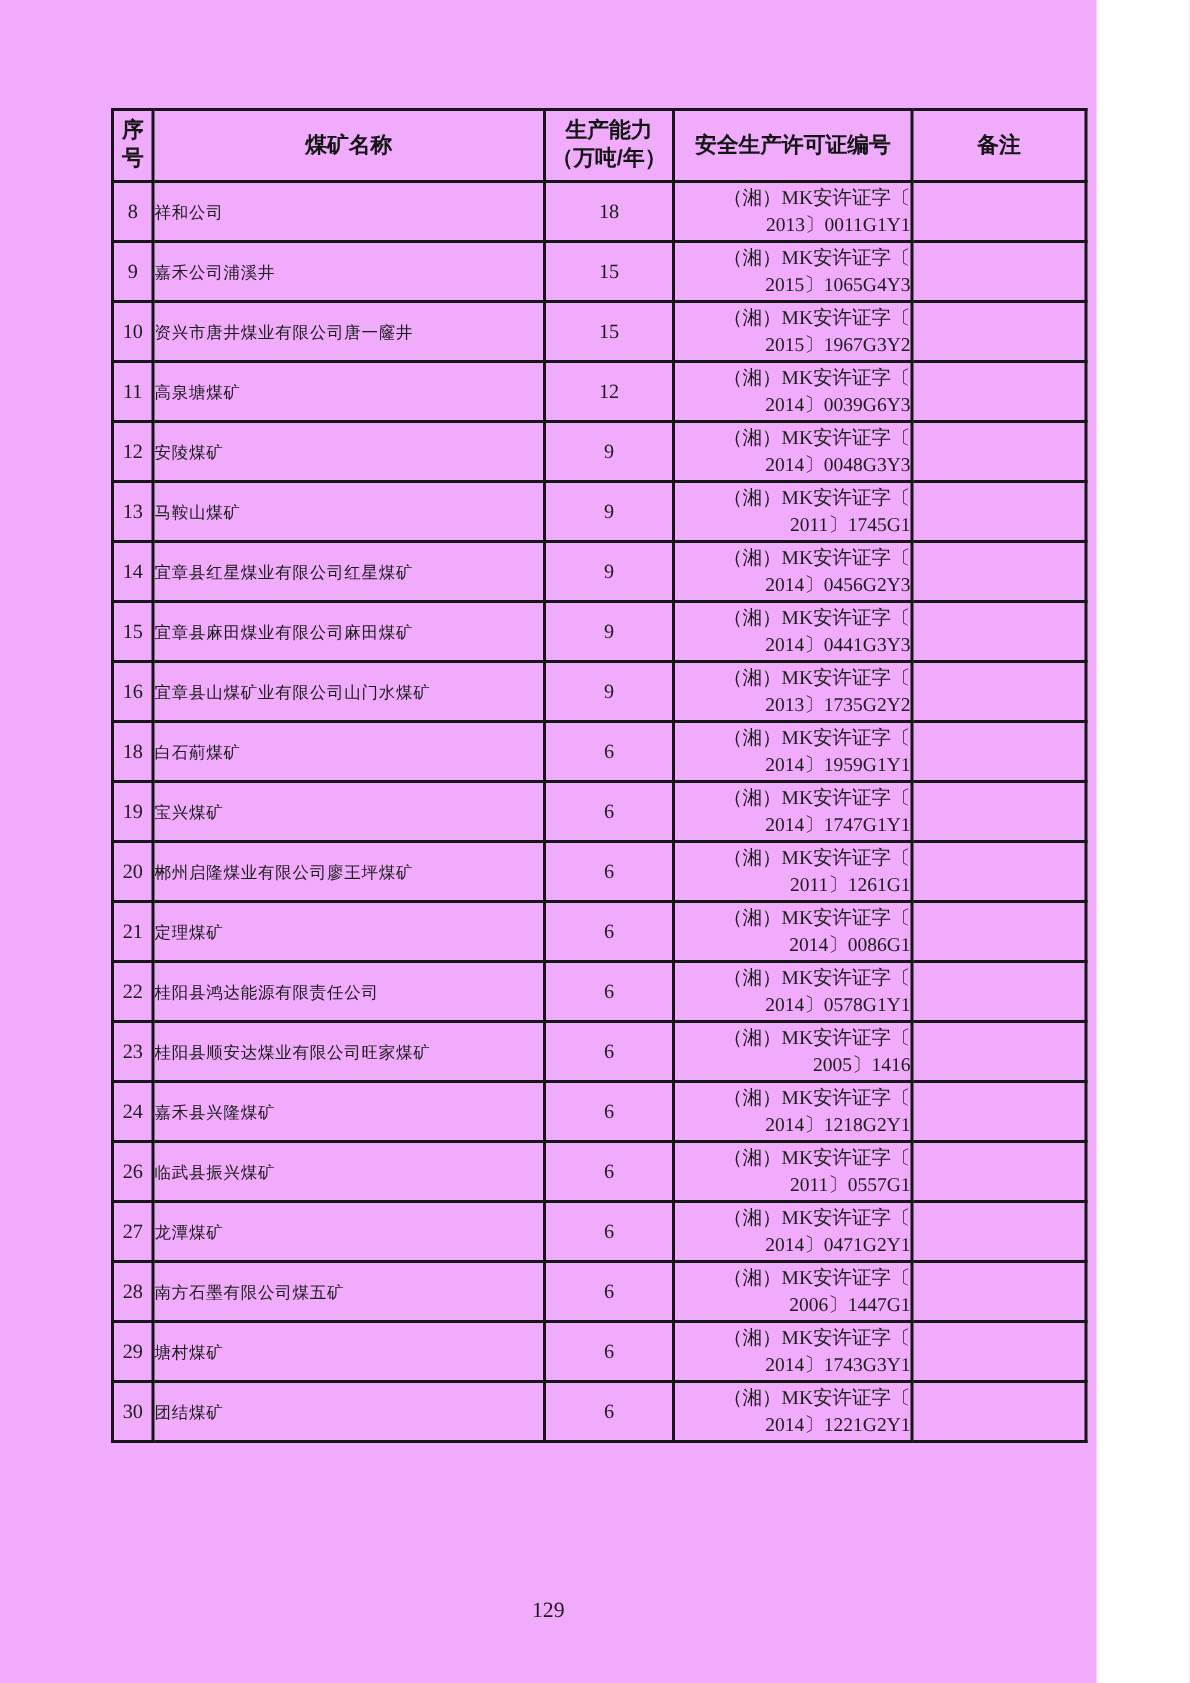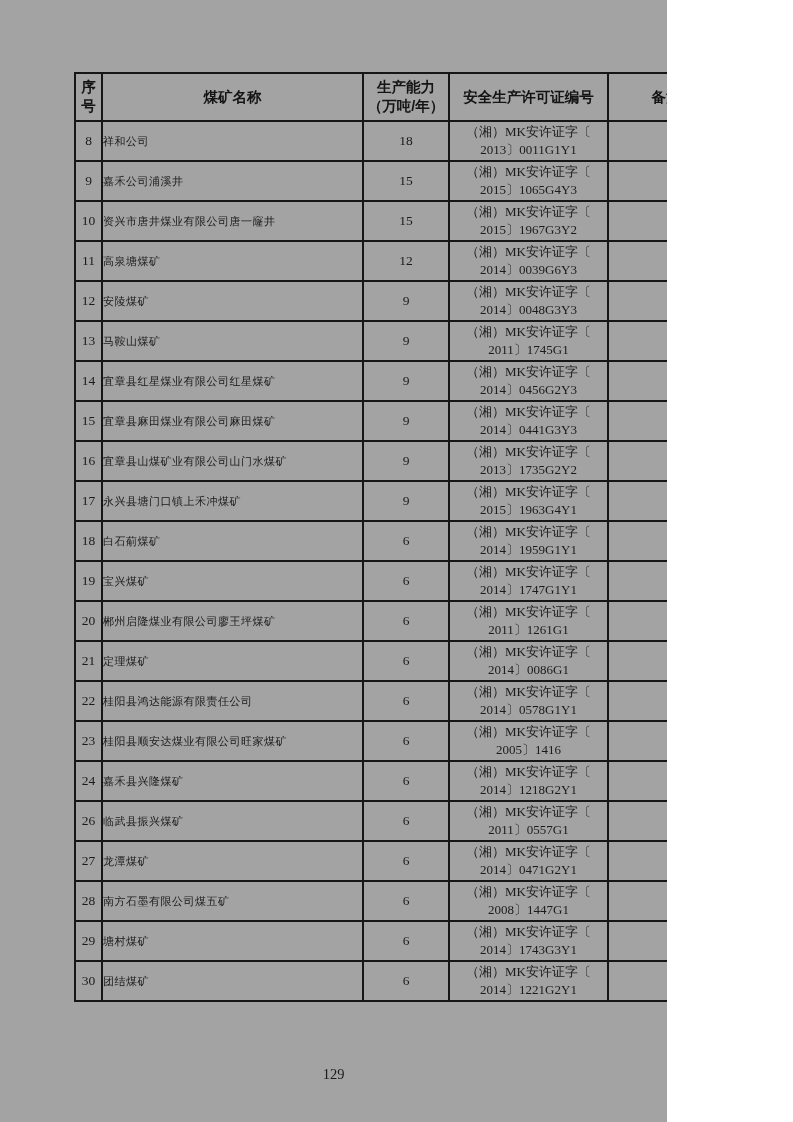--- a/index.html
+++ b/index.html
@@ -2,23 +2,23 @@
 <html><head>
 <meta charset="utf-8">
 <style>
   html, body {
     margin: 0;
     padding: 0;
     background: #ffffff;
   }
   .page {
     position: relative;
-    width: 667px;
+    width: 731px;
     height: 1122px;
-    background: #a3a3a3;
+    background: #f0abfc;
     font-family: "Liberation Serif", "DejaVu Serif", serif;
     color: #1b1b1b;
     overflow: hidden;
   }
   table.mine-table {
     position: absolute;
     left: 74px;
     top: 72px;
     width: 649px;
     border-collapse: collapse;
@@ -54,21 +54,21 @@
     font-size: 11px;
     padding-left: 7px;
     letter-spacing: 0.5px;
   }
   td.c-cap {
     text-align: center;
     vertical-align: middle;
     font-size: 13.5px;
   }
   td.c-lic {
-    text-align: center;
+    text-align: right;
     vertical-align: middle;
     font-size: 13px;
     line-height: 18px;
   }
   td.c-remark {
     vertical-align: middle;
   }
   .page-number {
     position: absolute;
     left: 0;
@@ -189,30 +189,20 @@
         <td class="c-idx">16</td>
         <td class="c-name">宜章县山煤矿业有限公司山门水煤矿</td>
         <td class="c-cap">9</td>
         <td class="c-lic">
           <div>（湘）MK安许证字〔</div>
           <div>2013〕1735G2Y2</div>
         </td>
         <td class="c-remark"></td>
       </tr>
       <tr>
-        <td class="c-idx">17</td>
-        <td class="c-name">永兴县塘门口镇上禾冲煤矿</td>
-        <td class="c-cap">9</td>
-        <td class="c-lic">
-          <div>（湘）MK安许证字〔</div>
-          <div>2015〕1963G4Y1</div>
-        </td>
-        <td class="c-remark"></td>
-      </tr>
-      <tr>
         <td class="c-idx">18</td>
         <td class="c-name">白石葪煤矿</td>
         <td class="c-cap">6</td>
         <td class="c-lic">
           <div>（湘）MK安许证字〔</div>
           <div>2014〕1959G1Y1</div>
         </td>
         <td class="c-remark"></td>
       </tr>
       <tr>
@@ -294,21 +284,21 @@
           <div>2014〕0471G2Y1</div>
         </td>
         <td class="c-remark"></td>
       </tr>
       <tr>
         <td class="c-idx">28</td>
         <td class="c-name">南方石墨有限公司煤五矿</td>
         <td class="c-cap">6</td>
         <td class="c-lic">
           <div>（湘）MK安许证字〔</div>
-          <div>2008〕1447G1</div>
+          <div>2006〕1447G1</div>
         </td>
         <td class="c-remark"></td>
       </tr>
       <tr>
         <td class="c-idx">29</td>
         <td class="c-name">塘村煤矿</td>
         <td class="c-cap">6</td>
         <td class="c-lic">
           <div>（湘）MK安许证字〔</div>
           <div>2014〕1743G3Y1</div>

